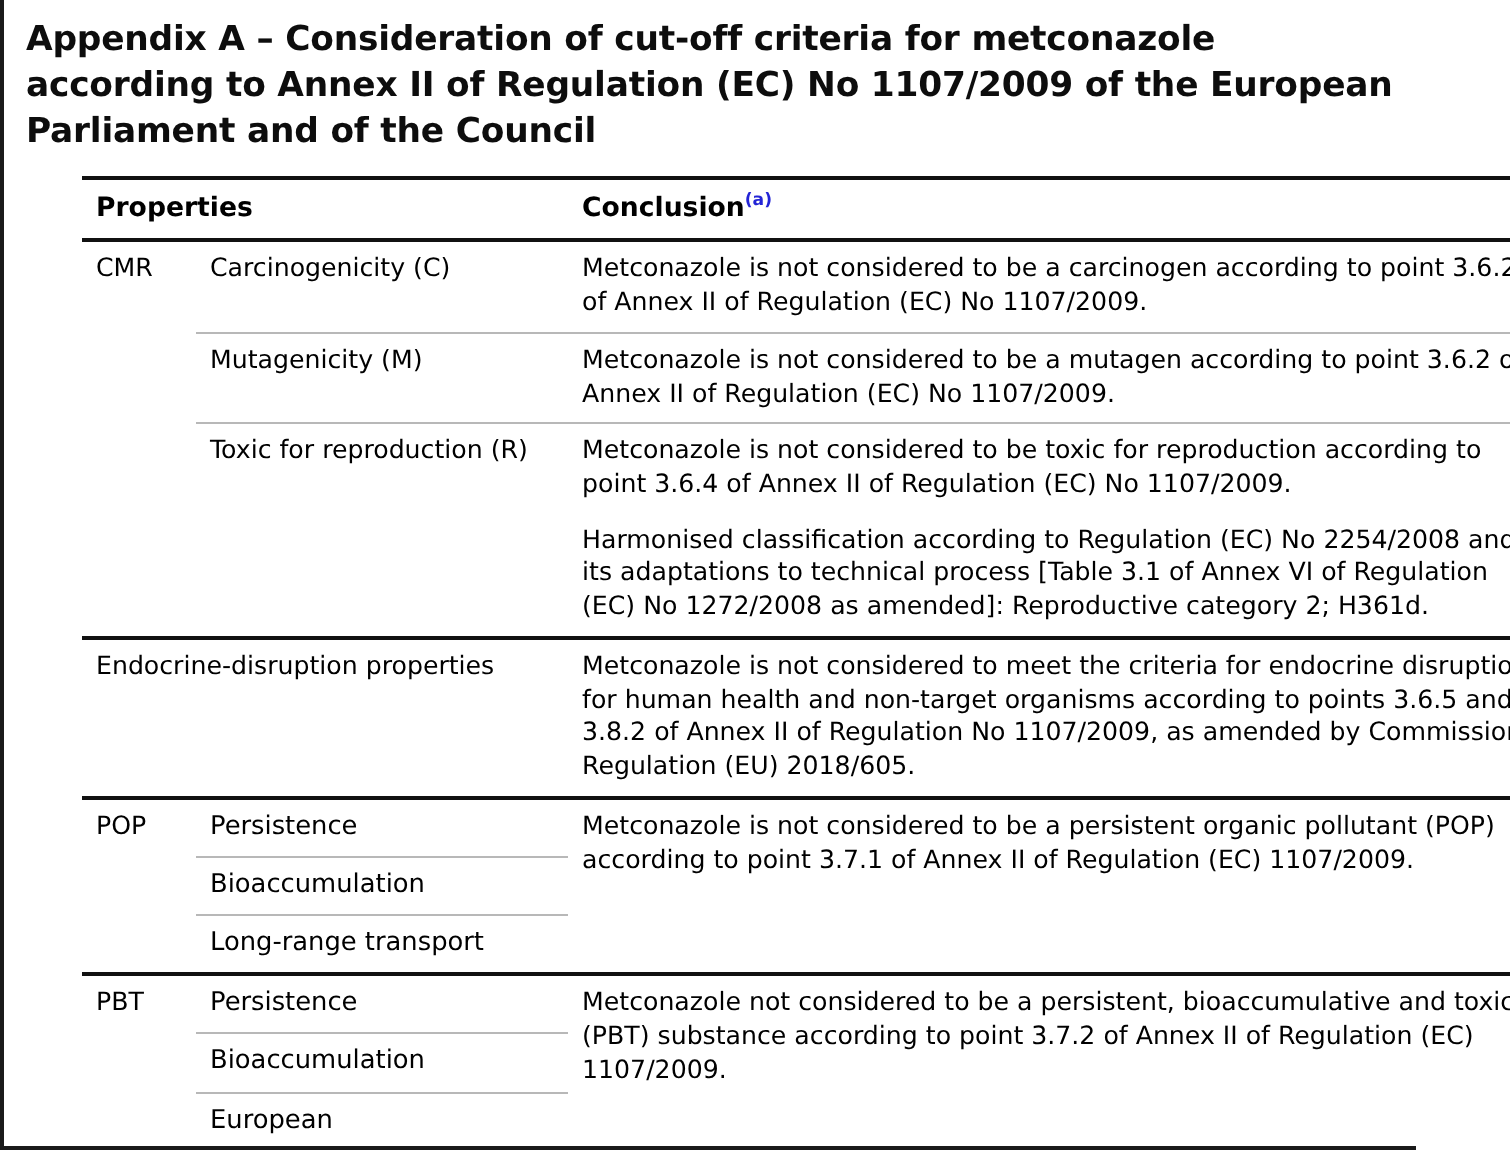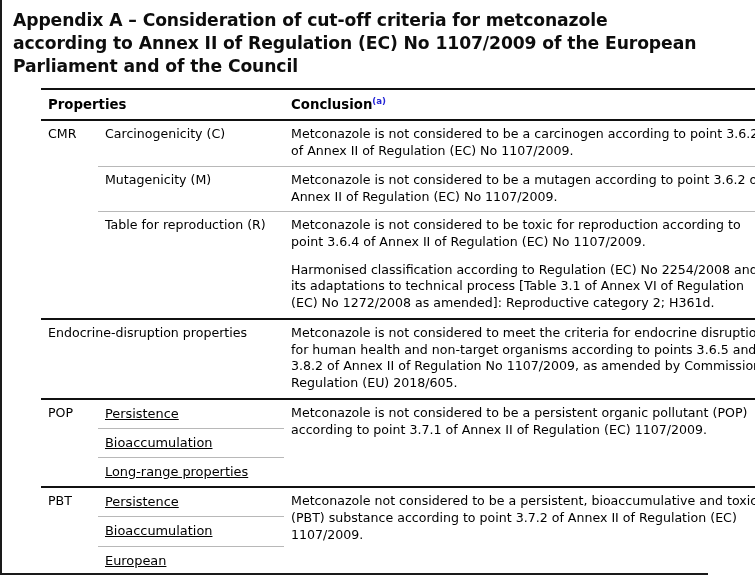--- a/index.html
+++ b/index.html
@@ -82,21 +82,21 @@
     vertical-align: super;
     color: #2324d6;
     font-weight: bold;
     line-height: 0;
   }
 
   
   .vl { border-left: 1px solid #b0b0b0; }
   .vl2 { border-left: 1px solid #8e8e8e; }
 
-  .bold-sub { font-weight: bold; font-size: 12.9px; text-decoration: underline; }
+  .bold-sub { font-weight: bold; font-size: 12.9px; }
 
   .para { margin: 0; }
   .para + .para { margin-top: 11px; }
 
   .cat { white-space: nowrap; }
 </style>
 </head>
 <body>
 
 <div class="page">
@@ -126,21 +126,21 @@
         </tr>
 
         <tr>
           <td class="vl rule-thin" style="border-top:1px solid #b8b8b8;">Mutagenicity (M)</td>
           <td class="vl2" style="border-top:1px solid #b8b8b8;">
             <p class="para">Metconazole is not considered to be a mutagen according to point 3.6.2 of Annex II of Regulation (EC) No 1107/2009.</p>
           </td>
         </tr>
 
         <tr>
-          <td class="vl" style="border-top:1px solid #b8b8b8;">Table for reproduction (R)</td>
+          <td class="vl" style="border-top:1px solid #b8b8b8;">Toxic for reproduction (R)</td>
           <td class="vl2" style="border-top:1px solid #b8b8b8;">
             <p class="para">Metconazole is not considered to be toxic for reproduction according to point 3.6.4 of Annex II of Regulation (EC) No 1107/2009.</p>
             <p class="para">Harmonised classification according to Regulation (EC) No 2254/2008 and its adaptations to technical process [Table 3.1 of Annex VI of Regulation (EC) No 1272/2008 as amended]: Reproductive category 2; H361d.</p>
           </td>
         </tr>
 
         <tr class="rule-heavy">
           <td colspan="2">Endocrine-disruption properties</td>
           <td class="vl2">
             <p class="para">Metconazole is not considered to meet the criteria for endocrine disruption for human health and non-target organisms according to points 3.6.5 and 3.8.2 of Annex II of Regulation No 1107/2009, as amended by Commission Regulation (EU) 2018/605.</p>
@@ -151,21 +151,21 @@
           <td rowspan="3" class="cat">POP</td>
           <td class="vl bold-sub">Persistence</td>
           <td rowspan="3" class="vl2">
             <p class="para">Metconazole is not considered to be a persistent organic pollutant (POP) according to point 3.7.1 of Annex II of Regulation (EC) 1107/2009.</p>
           </td>
         </tr>
         <tr>
           <td class="vl bold-sub" style="border-top:1px solid #b8b8b8;">Bioaccumulation</td>
         </tr>
         <tr>
-          <td class="vl bold-sub" style="border-top:1px solid #b8b8b8;">Long-range properties</td>
+          <td class="vl bold-sub" style="border-top:1px solid #b8b8b8;">Long-range transport</td>
         </tr>
 
         <tr class="rule-heavy">
           <td rowspan="3" class="cat">PBT</td>
           <td class="vl bold-sub">Persistence</td>
           <td rowspan="3" class="vl2">
             <p class="para">Metconazole not considered to be a persistent, bioaccumulative and toxic (PBT) substance according to point 3.7.2 of Annex II of Regulation (EC) 1107/2009.</p>
           </td>
         </tr>
         <tr>

